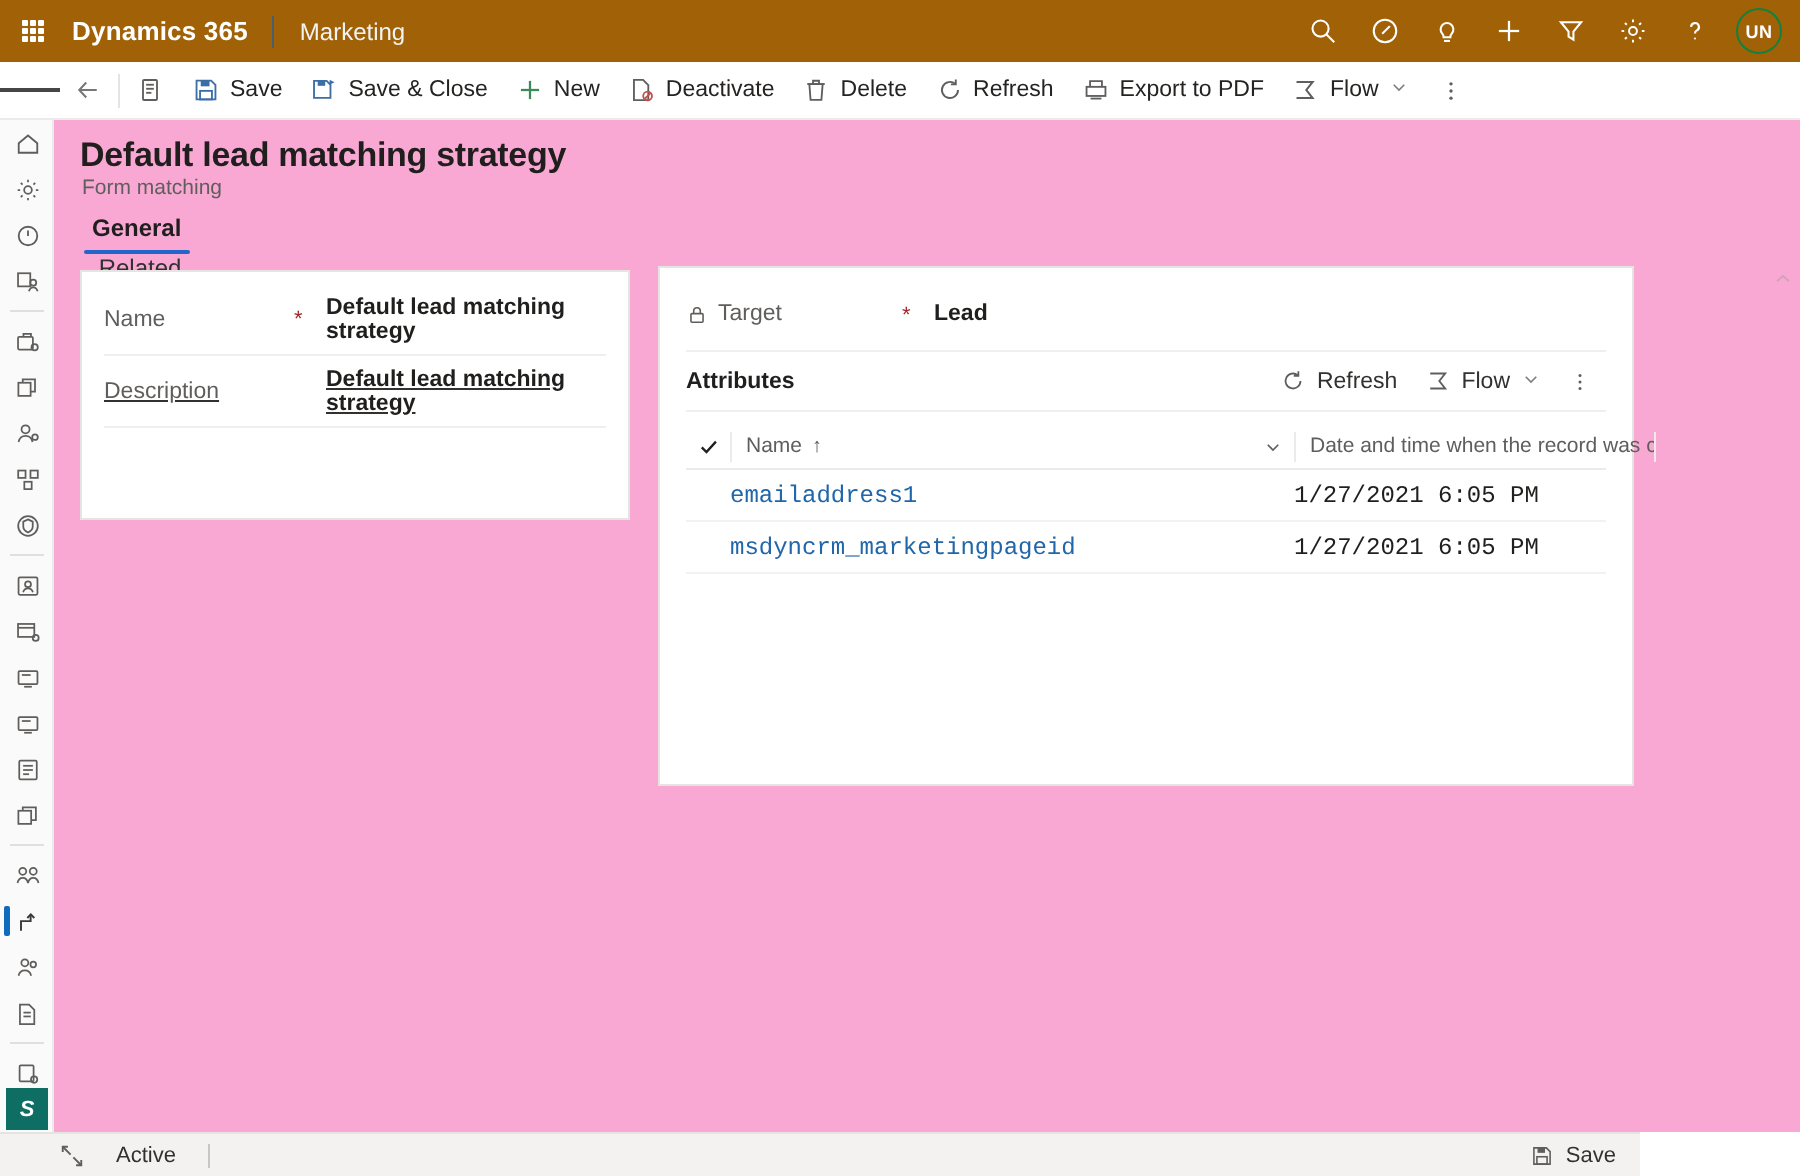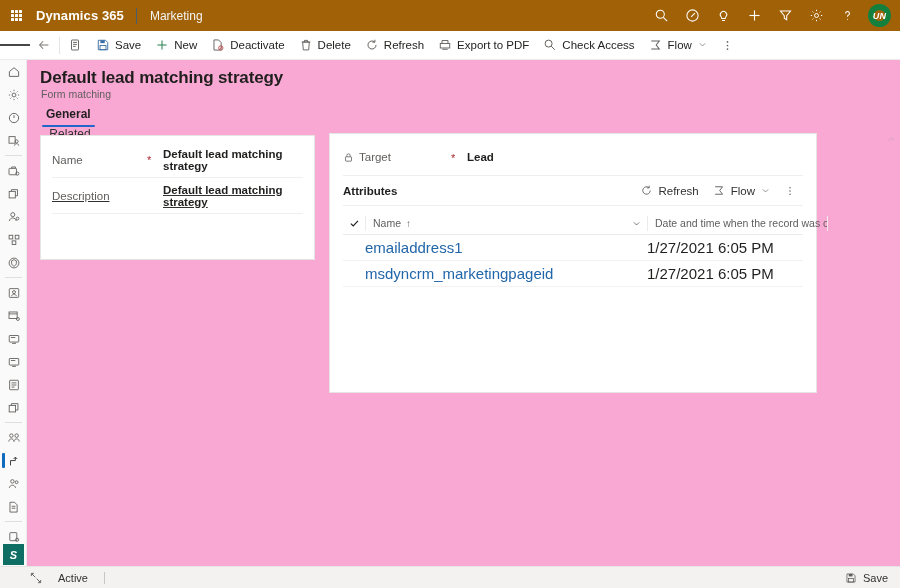--- a/index.html
+++ b/index.html
@@ -52,24 +52,24 @@
     padding-right: 9px;
   }
   .topicon {
     width: 31px; height: 31px;
     display: flex; align-items: center; justify-content: center;
     cursor: pointer;
   }
   .topicon svg { display: block; }
   #avatar {
     width: 23px; height: 23px; border-radius: 50%;
-    border: 6px solid #15803d;
+    border: 1px solid #15803d;
     display: flex; align-items: center; justify-content: center;
     font-size: 9px; font-weight: bold; color: #ffffff;
-    margin-left: 5px; cursor: pointer; letter-spacing: .3px; font-style: italic;
+    margin-left: 5px; cursor: pointer; letter-spacing: .3px;
   }
 
   
   #cmdbar {
     position: absolute; top: 31px; left: 0;
     width: 900px; height: 29px;
     background: #ffffff;
     border-bottom: 1px solid #edebe9;
     display: flex; align-items: center;
   }
@@ -225,38 +225,39 @@
   }
   .gh-name { width: 282px; flex: none; }
   .gh-date { width: 180px; flex: none; }
   .gh-end { width: 8px; flex: none; border-left: 1px solid #edebe9; height: 15px; }
   .sort-arrow { margin-left: 5px; font-size: 10px; }
   .gh-chev { margin-left: auto; padding-right: 6px; display: flex; }
 
   .grid-row {
     display: flex; align-items: center; height: 26px;
     border-bottom: 1px solid #f3f2f1;
-    font-size: 15px;
+    font-size: 12px;
+    font-family: Liberation Mono, monospace;
   }
   .gr-pad { width: 22px; flex: none; }
   .gr-name { width: 282px; flex: none; color: #2266aa; cursor: pointer; }
   .gr-date { width: 180px; flex: none; color: #201f1e; }
 
   
   #scrollhint {
     position: absolute; right: 3px; top: 75px;
     width: 11px; height: 9px;
     display: flex; align-items: center; justify-content: center;
     opacity: .5; cursor: pointer;
   }
 
   
   #statusbar {
     position: absolute; left: 0; bottom: 0;
-    width: 900px; height: 22px;
+    width: 820px; height: 22px;
     background: #f3f2f1;
     border-top: 1px solid #e6e4e2;
     display: flex; align-items: center;
   }
   #sb-left { display: flex; align-items: center; padding-left: 30px; }
   .sb-icon { display: flex; align-items: center; margin-right: 16px; cursor: pointer; }
   #sb-state { font-size: 11px; color: #323130; }
   #sb-div { width: 1px; height: 12px; background: #c8c6c4; margin-left: 16px; }
   #sb-right {
     margin-left: auto; display: flex; align-items: center;
@@ -358,20 +359,30 @@
     <span class="ci">
       <svg width="14" height="14" viewBox="0 0 16 16" fill="none" stroke="#3a6ea5" stroke-width="1.05">
         <path d="M2.6 2.6h8.3L13.4 5.1v8.3H2.6z"></path>
         <rect x="5" y="2.6" width="5" height="3.3" fill="#3a6ea5" stroke="none"></rect>
         <rect x="4.6" y="8.5" width="6.8" height="4.9"></rect>
       </svg>
     </span>
     <span>Save</span>
   </div>
 
+  <div class="cmdbtn">
+    <span class="ci">
+      <svg width="14" height="14" viewBox="0 0 16 16" fill="none" stroke="#3a6ea5" stroke-width="1.05">
+        <path d="M2.3 2.8h7.2l2.2 2.2v7.5H2.3z"></path>
+        <rect x="4.4" y="2.8" width="4.3" height="2.8" fill="#3a6ea5" stroke="none"></rect>
+        <path d="M11.2 2.2l2.8 1.4-2.8 1.4z" fill="#3a6ea5" stroke="none"></path>
+      </svg>
+    </span>
+    <span>Save &amp; Close</span>
+  </div>
 
   <div class="cmdbtn">
     <span class="ci">
       <svg width="14" height="14" viewBox="0 0 16 16" stroke="#3b8a5c" stroke-width="1.3">
         <line x1="8" y1="2.8" x2="8" y2="13.2"></line>
           <line x1="2.8" y1="8" x2="13.2" y2="8"></line>
       </svg>
     </span>
     <span>New</span>
   </div>
@@ -412,29 +423,20 @@
     <span class="ci">
       <svg width="14" height="14" viewBox="0 0 16 16" fill="none" stroke="#605e5c" stroke-width="1.05">
         <rect x="2.6" y="6.2" width="10.8" height="5.2"></rect>
         <path d="M4.6 6.2V2.9h6.8v3.3"></path>
         <line x1="4.9" y1="12.9" x2="11.1" y2="12.9"></line>
       </svg>
     </span>
     <span>Export to PDF</span>
   </div>
 
-  <div class="cmdbtn">
-    <span class="ci">
-      <svg width="14" height="14" viewBox="0 0 16 16" fill="none" stroke="#605e5c" stroke-width="1.1">
-        <circle cx="6.4" cy="6.4" r="4"></circle>
-          <line x1="9.4" y1="9.4" x2="13.5" y2="13.5"></line>
-      </svg>
-    </span>
-    <span>Check Access</span>
-  </div>
 
 
   <div class="cmdbtn">
     <span class="ci">
       <svg width="14" height="14" viewBox="0 0 16 16" fill="none" stroke="#605e5c" stroke-width="1.15">
         <path d="M2.6 3.4h9.2L8.2 8l3.6 4.6H2.6"></path>
       </svg>
     </span>
     <span>Flow</span>
     <span class="chev-small">

